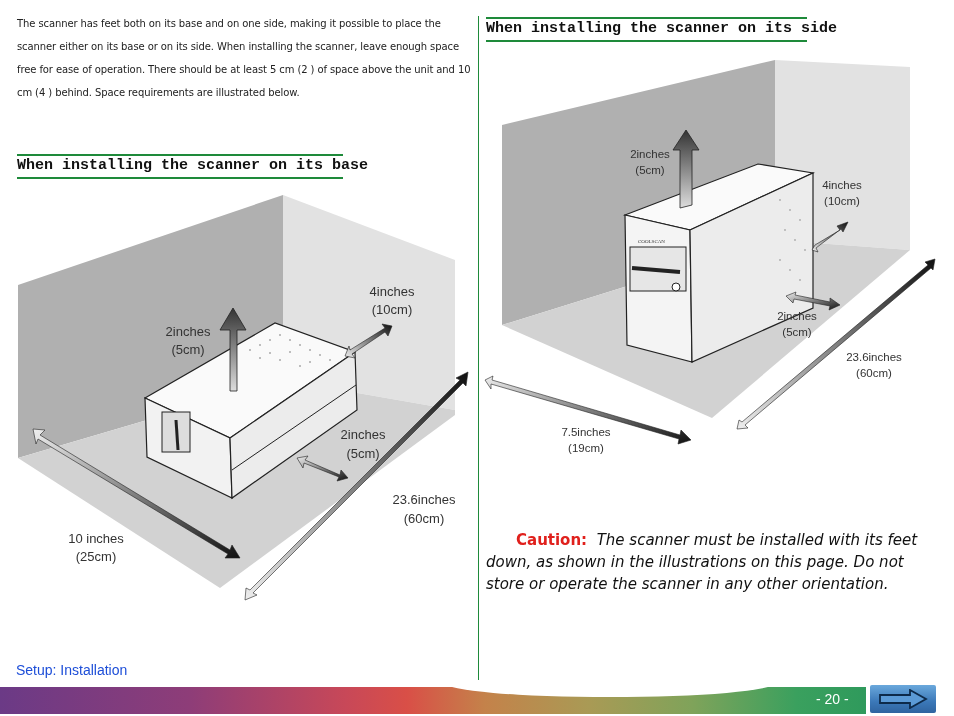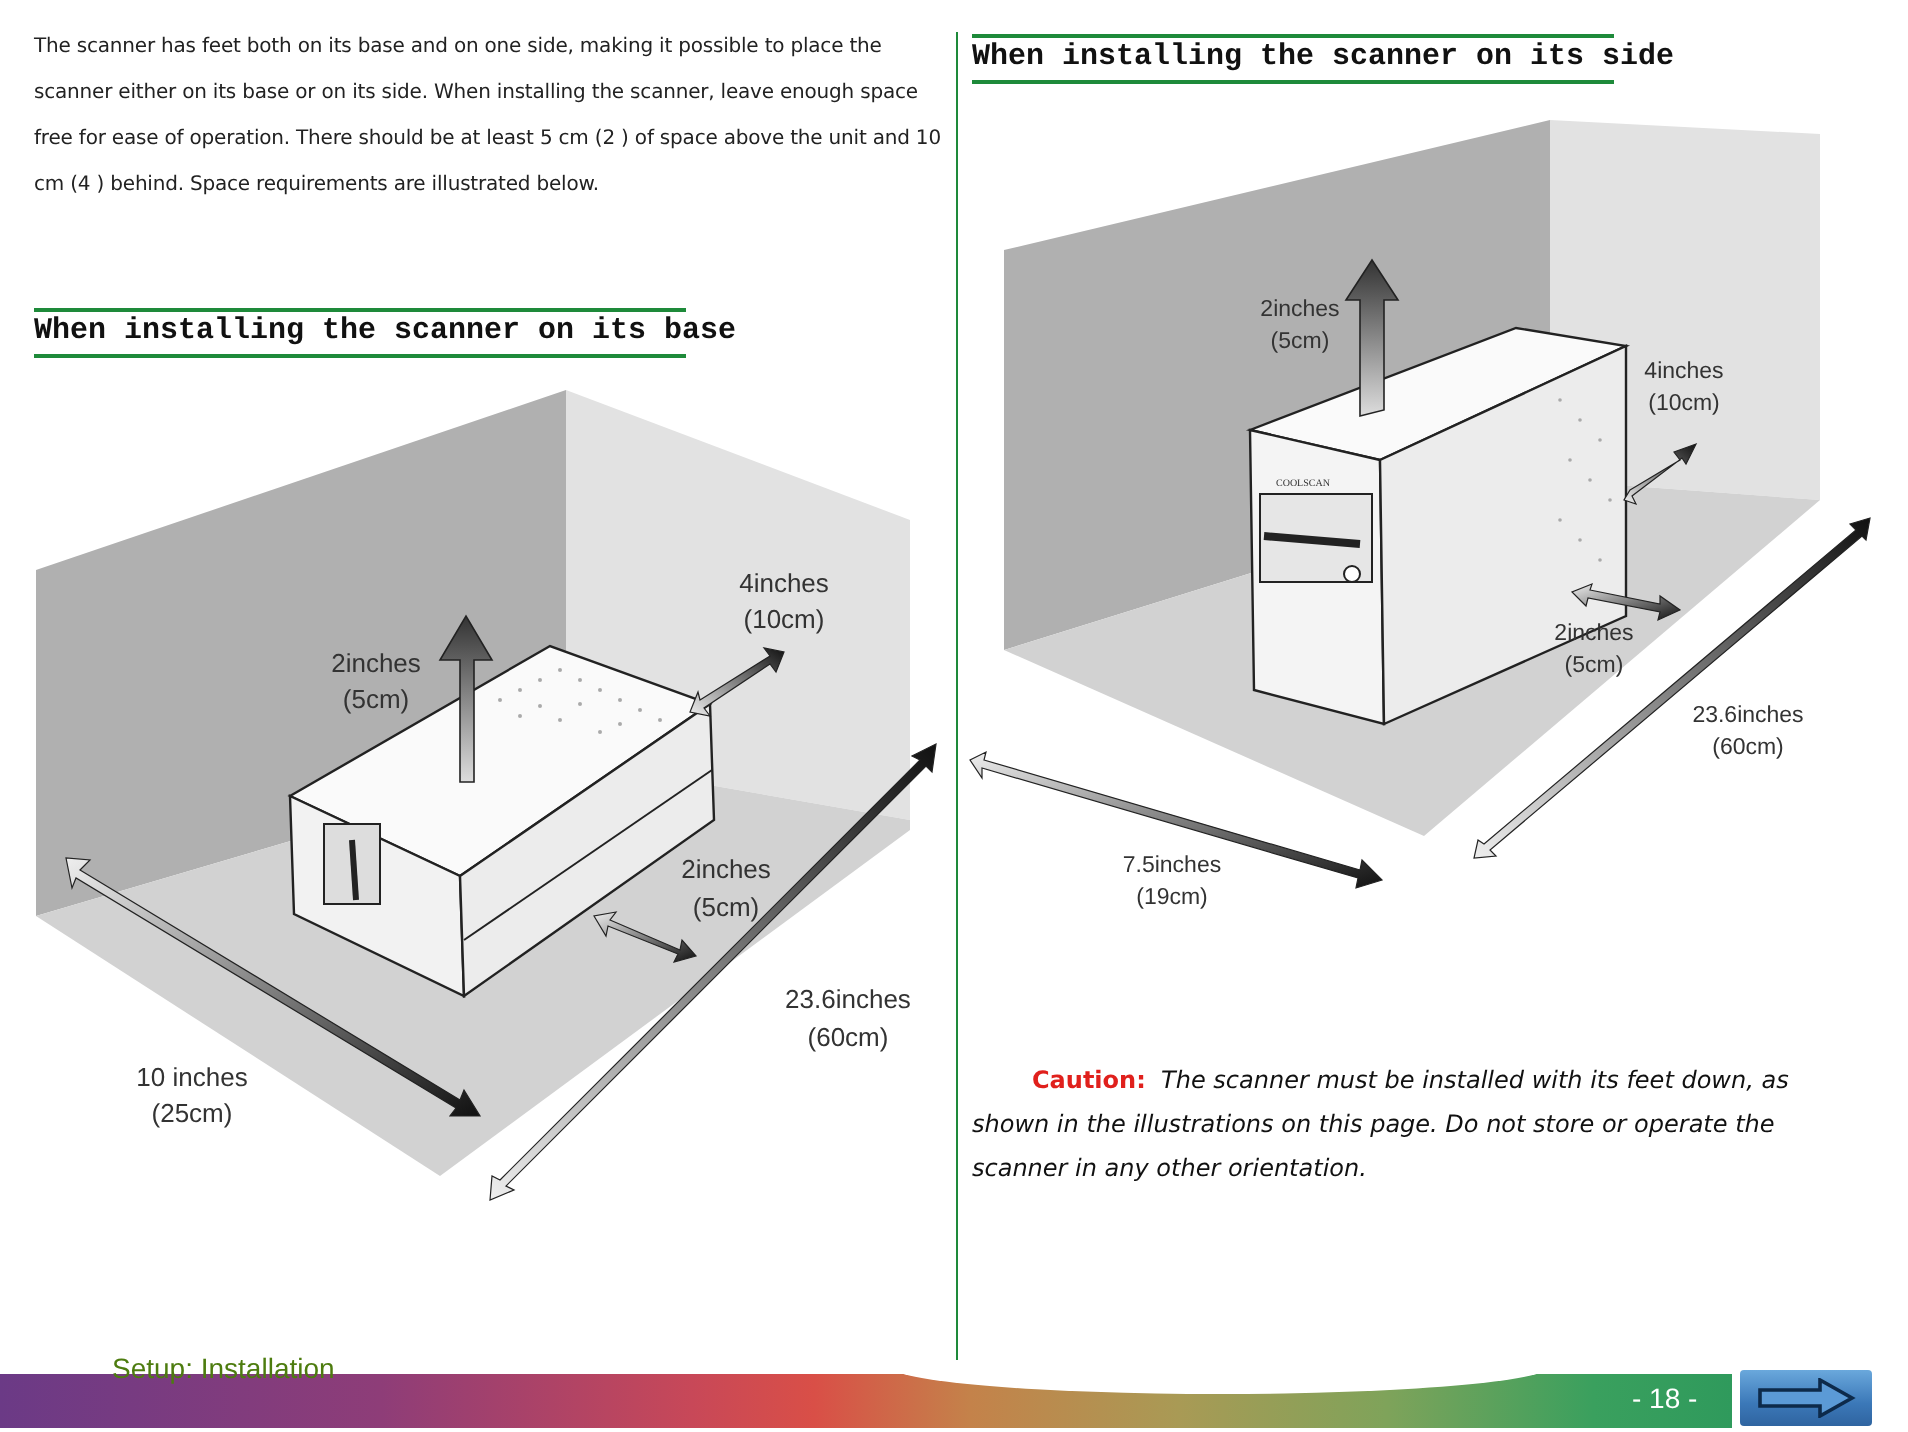--- a/index.html
+++ b/index.html
@@ -11,28 +11,28 @@
              border-top:2px solid #1e8a3a; border-bottom:2px solid #1e8a3a;
              padding:1px 0 2px 0; line-height:18px; white-space:nowrap;font-family:Liberation Mono, monospace; }
   .h-base { left:17px; top:154px; width:326px;text-align:right; }
   .h-side { left:486px; top:17px; width:321px; }
   .divider { position:absolute; left:478px; top:16px; width:1px; height:664px; background:#1e8a3a; }
   .fig { position:absolute; }
   .fig svg { display:block; }
   .lbl { font-family:"Liberation Sans", sans-serif; font-size:13px; fill:#333; }
   .lbl-s { font-family:"Liberation Sans", sans-serif; font-size:11.5px; fill:#333; }
   .caution { position:absolute; left:486px; top:529px; width:450px;
-             font-size:12px; line-height:22px; font-style:italic; color:#111; }
+             font-size:15px; line-height:22px; font-style:italic; color:#111; }
   .caution .clabel { color:#e0201c; font-weight:bold; font-style:normal; margin-left:30px; }
   .footer { position:absolute; left:0; top:687px; width:866px; height:27px;
             background:linear-gradient(90deg,#6b3a86 0%,#8e3d78 22%,#c84858 40%,#d94f47 47%,#c4824a 56%,#a99a55 68%,#7fa35a 80%,#3aa05e 92%,#2f9a5c 100%); }
   .footer-curve { position:absolute; left:445px; top:683px; width:330px; height:14px;
                   background:#fff; border-radius:0 0 50% 50% / 0 0 100% 100%; }
-  .footer-title { position:absolute; left:16px; top:676px; color:#4d7c0f; font-size:14px;
-                  font-family:"Liberation Sans", sans-serif;margin-left:40px; }
+  .footer-title { position:absolute; left:16px; top:662px; color:#1d4ed8; font-size:14px;
+                  font-family:"Liberation Sans", sans-serif; }
   .page-num { position:absolute; left:816px; top:691px; color:#fff; font-size:14px;
               font-family:"Liberation Sans", sans-serif; }
   .next-btn { position:absolute; left:870px; top:685px; width:66px; height:28px;
               background:linear-gradient(180deg,#6aa8dc,#3b78b8 60%,#2f64a0);
               border-radius:2px; cursor:pointer; }
   .next-btn svg { position:absolute; left:8px; top:4px; }
 </style>
 </head>
 <body>
 
@@ -171,18 +171,18 @@
 </div>
 
 <div class="caution">
   <span class="clabel">Caution:</span>&nbsp;
   <span>The scanner must be installed with its feet down, as shown in the illustrations on this page.  Do not store or operate the scanner in any other orientation.</span>
 </div>
 
 <div class="footer"></div>
 <div class="footer-curve"></div>
 <div class="footer-title">Setup:  Installation</div>
-<div class="page-num">- 18 -</div>
+<div class="page-num">- 20 -</div>
 <div class="next-btn">
   <svg width="50" height="20" viewBox="0 0 50 20">
     <polygon points="2,6 32,6 32,1 48,10 32,19 32,14 2,14" fill="#5b9ad6" stroke="#0d2a4a" stroke-width="1.8"></polygon>
   </svg>
 </div>
 
 </body></html>

